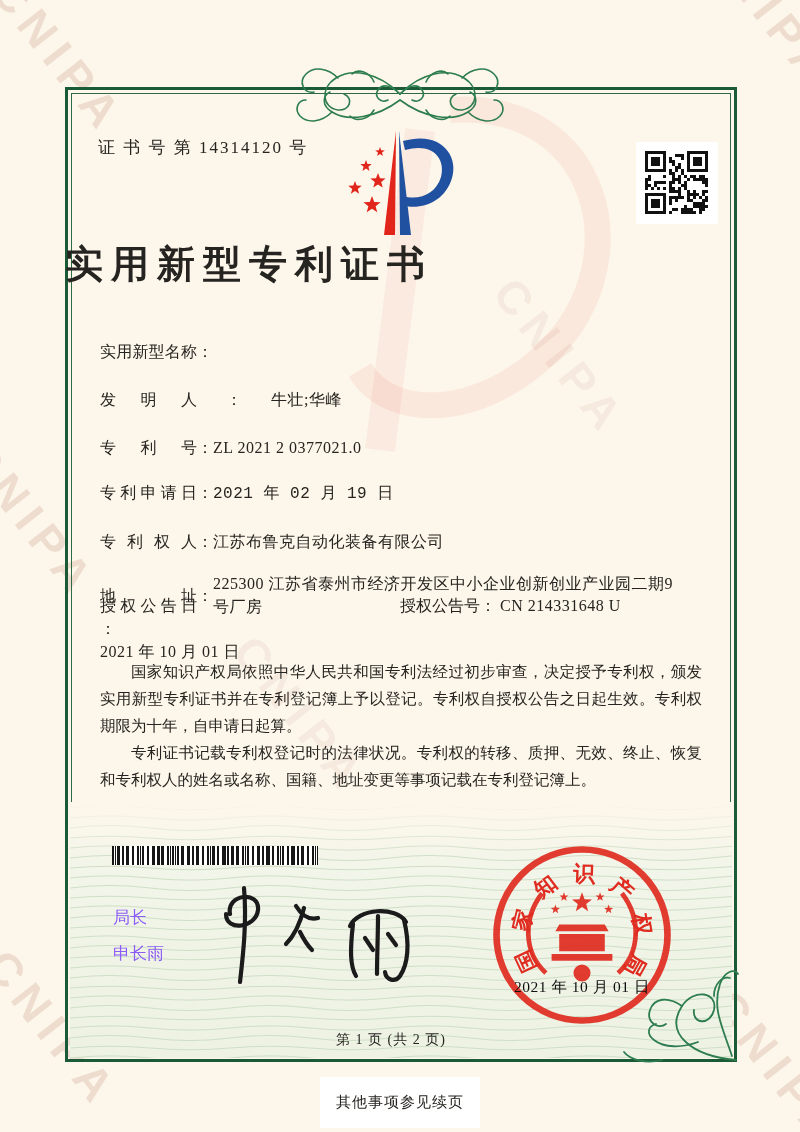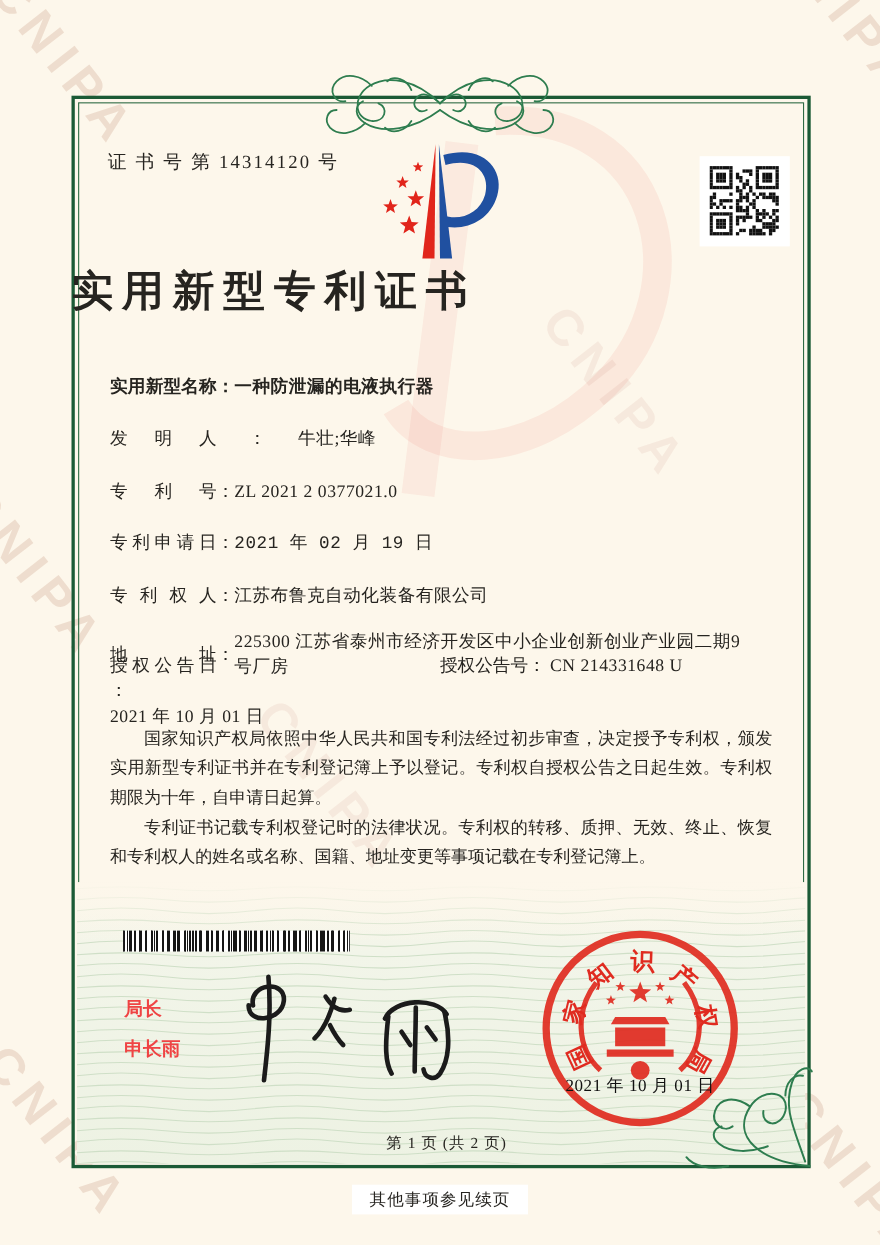--- a/index.html
+++ b/index.html
@@ -39,29 +39,29 @@
   .paras{position:absolute;left:100px;top:659px;width:602px;z-index:4;}
   .paras p{margin:0;font-size:15.5px;line-height:1.74;text-align:justify;text-indent:2em;}
   
   .barcode{position:absolute;left:112px;top:846px;width:206px;height:19px;z-index:4;
       background-color:#fff;
       background-image:
         repeating-linear-gradient(90deg,#161616 0 2px,rgba(0,0,0,0) 2px 5px),
         repeating-linear-gradient(90deg,#161616 0 1px,rgba(0,0,0,0) 1px 7px),
         repeating-linear-gradient(90deg,rgba(0,0,0,0) 0 3px,#161616 3px 4px,rgba(0,0,0,0) 4px 11px);}
   .signer{position:absolute;left:113px;z-index:4;font-family:"Liberation Sans","DejaVu Sans",sans-serif;
-      font-size:17px;font-weight:700;color:#ef4444;}
+      font-size:17px;font-weight:400;color:#8b5cf6;}
   .sig{position:absolute;left:200px;top:882px;z-index:5;}
   .sealwrap{position:absolute;left:487px;top:840px;width:190px;height:190px;z-index:4;}
   .sealdate{position:absolute;left:492px;top:977px;width:180px;text-align:center;
       font-size:15.5px;color:#101010;z-index:6;letter-spacing:.5px;}
-  .pageinfo{position:absolute;left:70px;top:1031px;width:672px;text-align:center;
+  .pageinfo{position:absolute;left:55px;top:1031px;width:672px;text-align:center;
       font-size:14px;z-index:4;letter-spacing:1px;}
   .notebox{position:absolute;left:0;top:1077px;width:800px;text-align:center;z-index:4;}
-  .notebox span{display:inline-block;background:#fff;padding:4px 16px;font-size:15px;letter-spacing:1px;}
+  .notebox span{display:inline-block;background:#fff;padding:16px 16px;font-size:15px;letter-spacing:1px;}
   .orn{z-index:3;}
   svg{display:block;}
 </style>
 </head>
 <body>
 
 <div class="wm" style="left:-34px;top:28px;">CNIPA</div>
 <div class="wm" style="left:676px;top:-18px;">CNIPA</div>
 <div class="wm light" style="left:468px;top:330px;">CNIPA</div>
 <div class="wm" style="left:-62px;top:492px;">CNIPA</div>
@@ -376,24 +376,23 @@
       <rect x="39" y="60" width="3" height="3" fill="#111"></rect>
       <rect x="42" y="60" width="3" height="3" fill="#111"></rect>
       <rect x="45" y="60" width="3" height="3" fill="#111"></rect>
       <rect x="48" y="60" width="3" height="3" fill="#111"></rect>
       <rect x="54" y="60" width="3" height="3" fill="#111"></rect>
     </svg>
 </div>
 
 <div class="title">实用新型专利证书</div>
 
-<div class="frow" style="top:340px;font-weight:bold;">
+<div class="frow" style="top:340px;">
   <span class="flabel">实用新型名称</span>
     <span class="fcolon">：</span>
-    <span class="fvalue">一种防泄漏的电液执行器</span>
 </div>
 <div class="frow" style="top:388px;gap:29px;">
   <span class="flabel">发明人</span>
     <span class="fcolon">：</span>
     <span class="fvalue">牛壮;华峰</span>
 </div>
 <div class="frow" style="top:436px;">
   <span class="flabel">专利号</span>
     <span class="fcolon">：</span>
     <span class="fvalue">ZL 2021 2 0377021.0</span>

